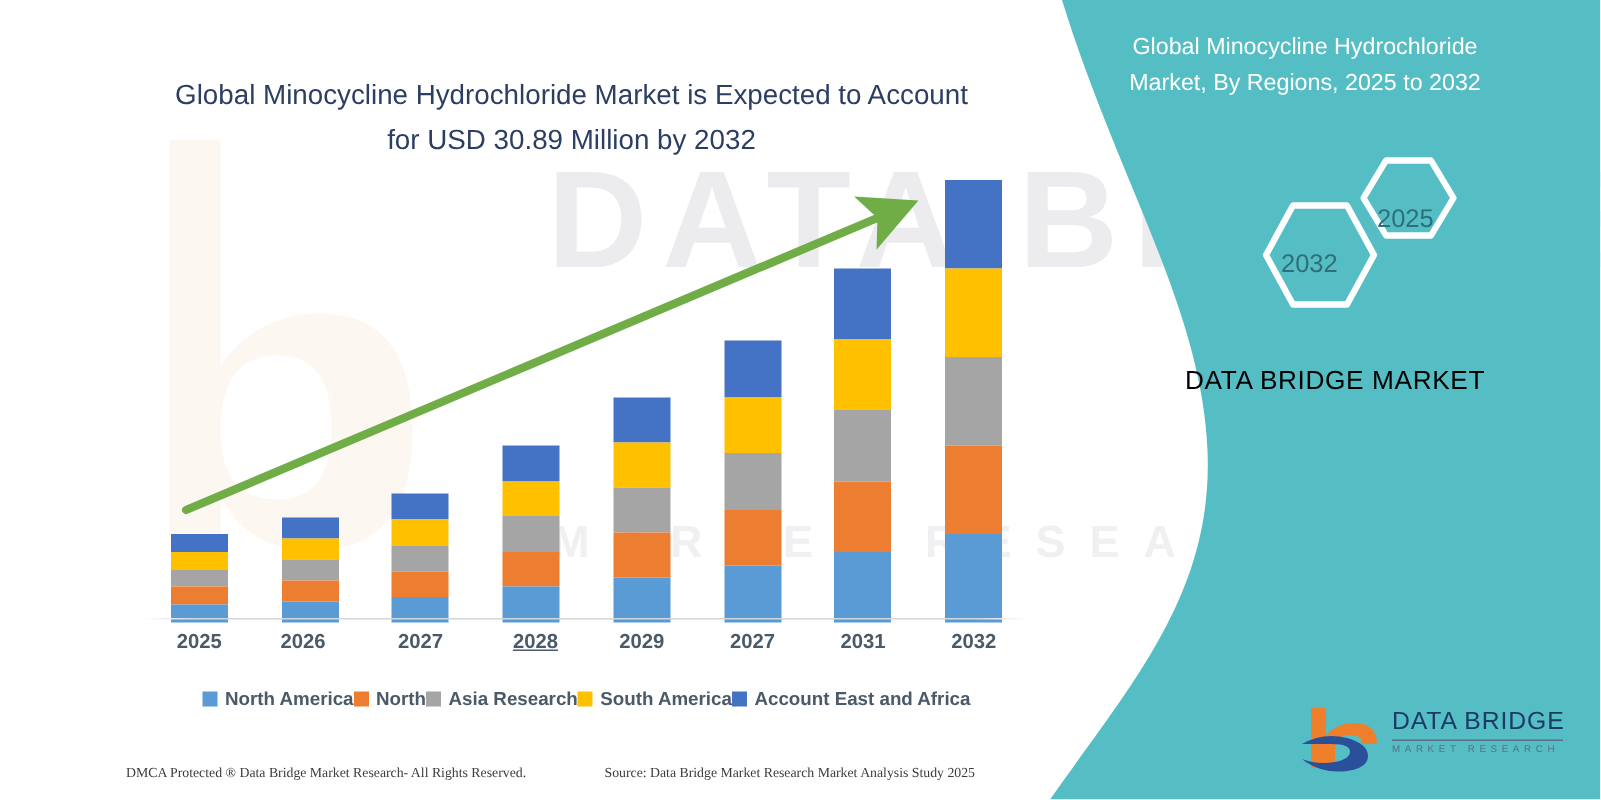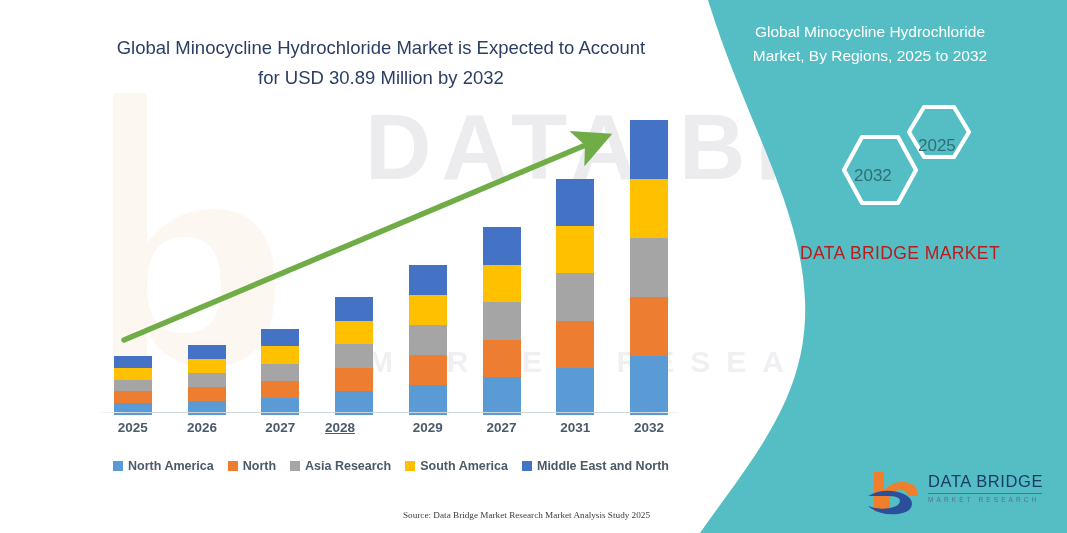--- a/index.html
+++ b/index.html
@@ -35,34 +35,34 @@
   }
   .hex-group { position:absolute; z-index:4; left:826px; top:104px; width:160px; height:105px; }
   .hex-label {
     position:absolute; color:#2e6f79; font-size:17px; font-weight:400;
   }
   .hex-2025 { left:92px; top:32px; }
   .hex-2032 { left:28px; top:62px; }
 
   .brand-lines {
     position:absolute; z-index:4; left:790px; top:240px; width:220px;
-    text-align:center; color:#b91c1c; font-size:17.5px; line-height:1.55;
+    text-align:left; color:#000000; font-size:17.5px; line-height:1.55;
     letter-spacing:.4px;
   }
 
   
   .corner-logo { position:absolute; z-index:5; left:866px; top:470px; width:180px; height:48px; }
   .cl-text { position:absolute; left:62px; top:2px; }
   .cl-main { color:#1b3a66; font-size:16.5px; font-weight:400; letter-spacing:.6px; }
   .cl-sub  { color:#5b6f8c; font-size:6.5px; letter-spacing:3.1px; margin-top:2px; }
   .cl-rule { width:114px; height:1px; background:#5b6f8c; margin:2px 0 2px; }
 
   
   .headline {
-    position:absolute; z-index:2; left:66px; top:33px; width:630px;
+    position:absolute; z-index:2; left:66px; top:48px; width:630px;
     text-align:center; color:#2c3e63; font-size:18.5px; line-height:1.62;
   }
 
   
   .chart { position:absolute; z-index:2; left:96px; top:120px; width:590px; height:295px; }
   .axis {
     position:absolute; left:96px; top:412px; width:590px; height:1px;
     background:linear-gradient(to right,#ffffff,#cfd6dc 6%,#cfd6dc 94%,#ffffff);
     z-index:2;
   }
@@ -71,21 +71,21 @@
   .tick {
     position:absolute; top:420px; width:80px; text-align:center;
     font-size:13.5px; font-weight:700; color:#4a5a68; z-index:2;
   }
 
   .arrow { position:absolute; left:96px; top:118px; width:590px; height:300px; z-index:2; pointer-events:none; }
 
   
   .legend {
     position:absolute; z-index:2; left:96px; top:459px; width:590px;
-    display:flex; justify-content:center; align-items:center; gap:14px;
+    display:flex; justify-content:center; align-items:center; 
     flex-wrap:nowrap;
   }
   .lg-item { display:flex; align-items:center; gap:5px; white-space:nowrap; }
   .lg-sw { width:10px; height:10px; display:inline-block; }
   .lg-tx { font-size:12.5px; font-weight:700; color:#4a5a68; }
 
   
   .footer { position:absolute; z-index:2; top:510px; font-family:"Liberation Serif", serif;
             font-size:9.2px; color:#3c3c3c; white-space:nowrap; }
   .foot-left { left:84px; }
@@ -165,21 +165,21 @@
         <span class="seg" style="height: 59px; background: rgb(165, 165, 165);"></span>
         <span class="seg" style="height: 59px; background: rgb(237, 125, 49);"></span>
         <span class="seg" style="height: 59px; background: rgb(91, 155, 213);"></span>
       </div>
     </div>
   <div class="axis"></div>
   <div id="ticks">
       <div class="tick" style="left: 92.875px;">2025</div>
       <div class="tick" style="left: 162px;">2026</div>
       <div class="tick" style="left: 240.375px;">2027</div>
-      <div class="tick" style="left: 300px; text-decoration: underline;">2028</div>
+      <div class="tick" style="left: 317px; text-decoration: underline;">2028</div>
       <div class="tick" style="left: 387.875px;">2029</div>
       <div class="tick" style="left: 461.625px;">2027</div>
       <div class="tick" style="left: 535.375px;">2031</div>
       <div class="tick" style="left: 609.125px;">2032</div>
     </div>
 
   <svg class="arrow" viewBox="0 0 590 300">
     <defs>
       <marker id="ah" markerWidth="7" markerHeight="7" refX="2.2" refY="3.5" orient="auto">
         <path d="M0,0 L7,3.5 L0,7 L1.6,3.5 z" fill="#70ad47"></path>
@@ -200,24 +200,25 @@
       <div class="lg-item">
         <span class="lg-sw" style="background: rgb(165, 165, 165);"></span>
         <span class="lg-tx">Asia Research</span>
       </div>
       <div class="lg-item">
         <span class="lg-sw" style="background: rgb(255, 192, 0);"></span>
         <span class="lg-tx">South America</span>
       </div>
       <div class="lg-item">
         <span class="lg-sw" style="background: rgb(68, 114, 196);"></span>
-        <span class="lg-tx">Middle East and North</span>
-      </div>
-    </div>
-
+        <span class="lg-tx">Account East and Africa</span>
+      </div>
+    </div>
+
+  <div class="footer foot-left">DMCA Protected ® Data Bridge Market Research-  All Rights Reserved.</div>
   <div class="footer foot-right">Source: Data Bridge Market Research  Market Analysis Study 2025</div>
 
   <div class="teal-wrap">
     <svg width="400" height="533" viewBox="0 0 400 533">
       <path d="M41,0 L400,0 L400,533 L33,533 C88,455 142,395 138,300 C134,205 78,120 41,0 Z" fill="#55bec4"></path>
     </svg>
   </div>
 
   <div class="panel-title">
     <div>Global Minocycline Hydrochloride</div>

